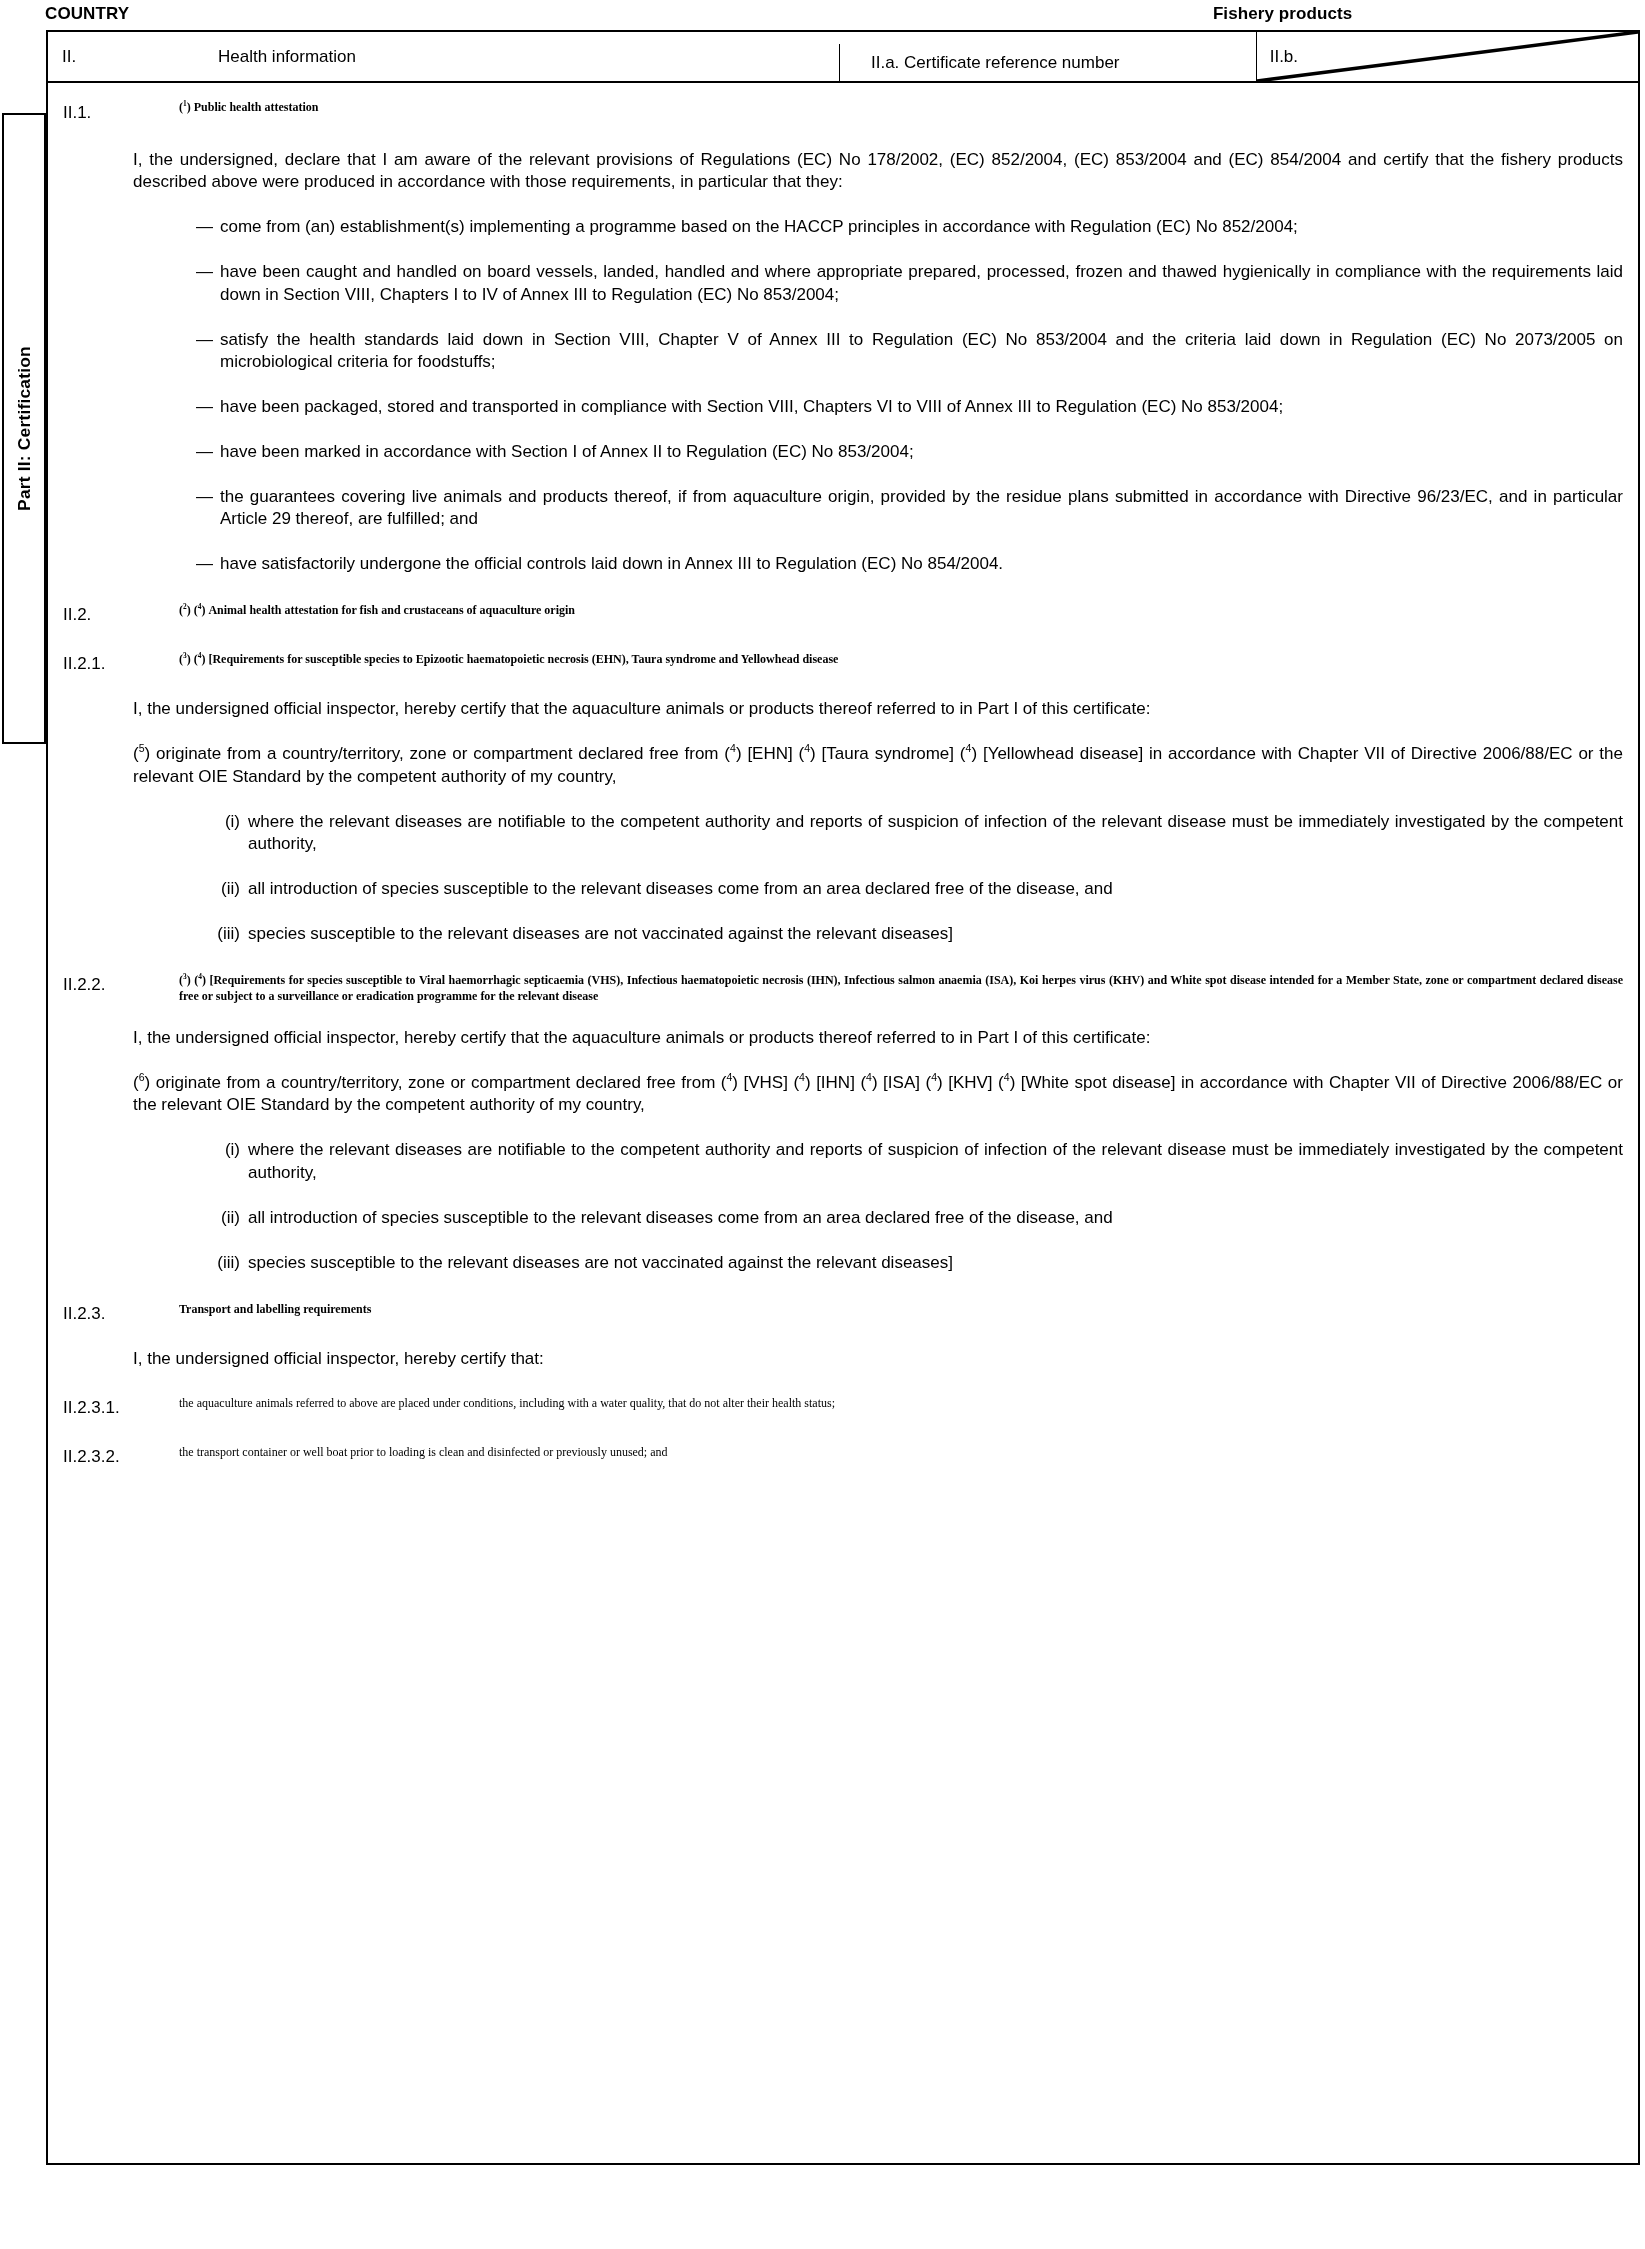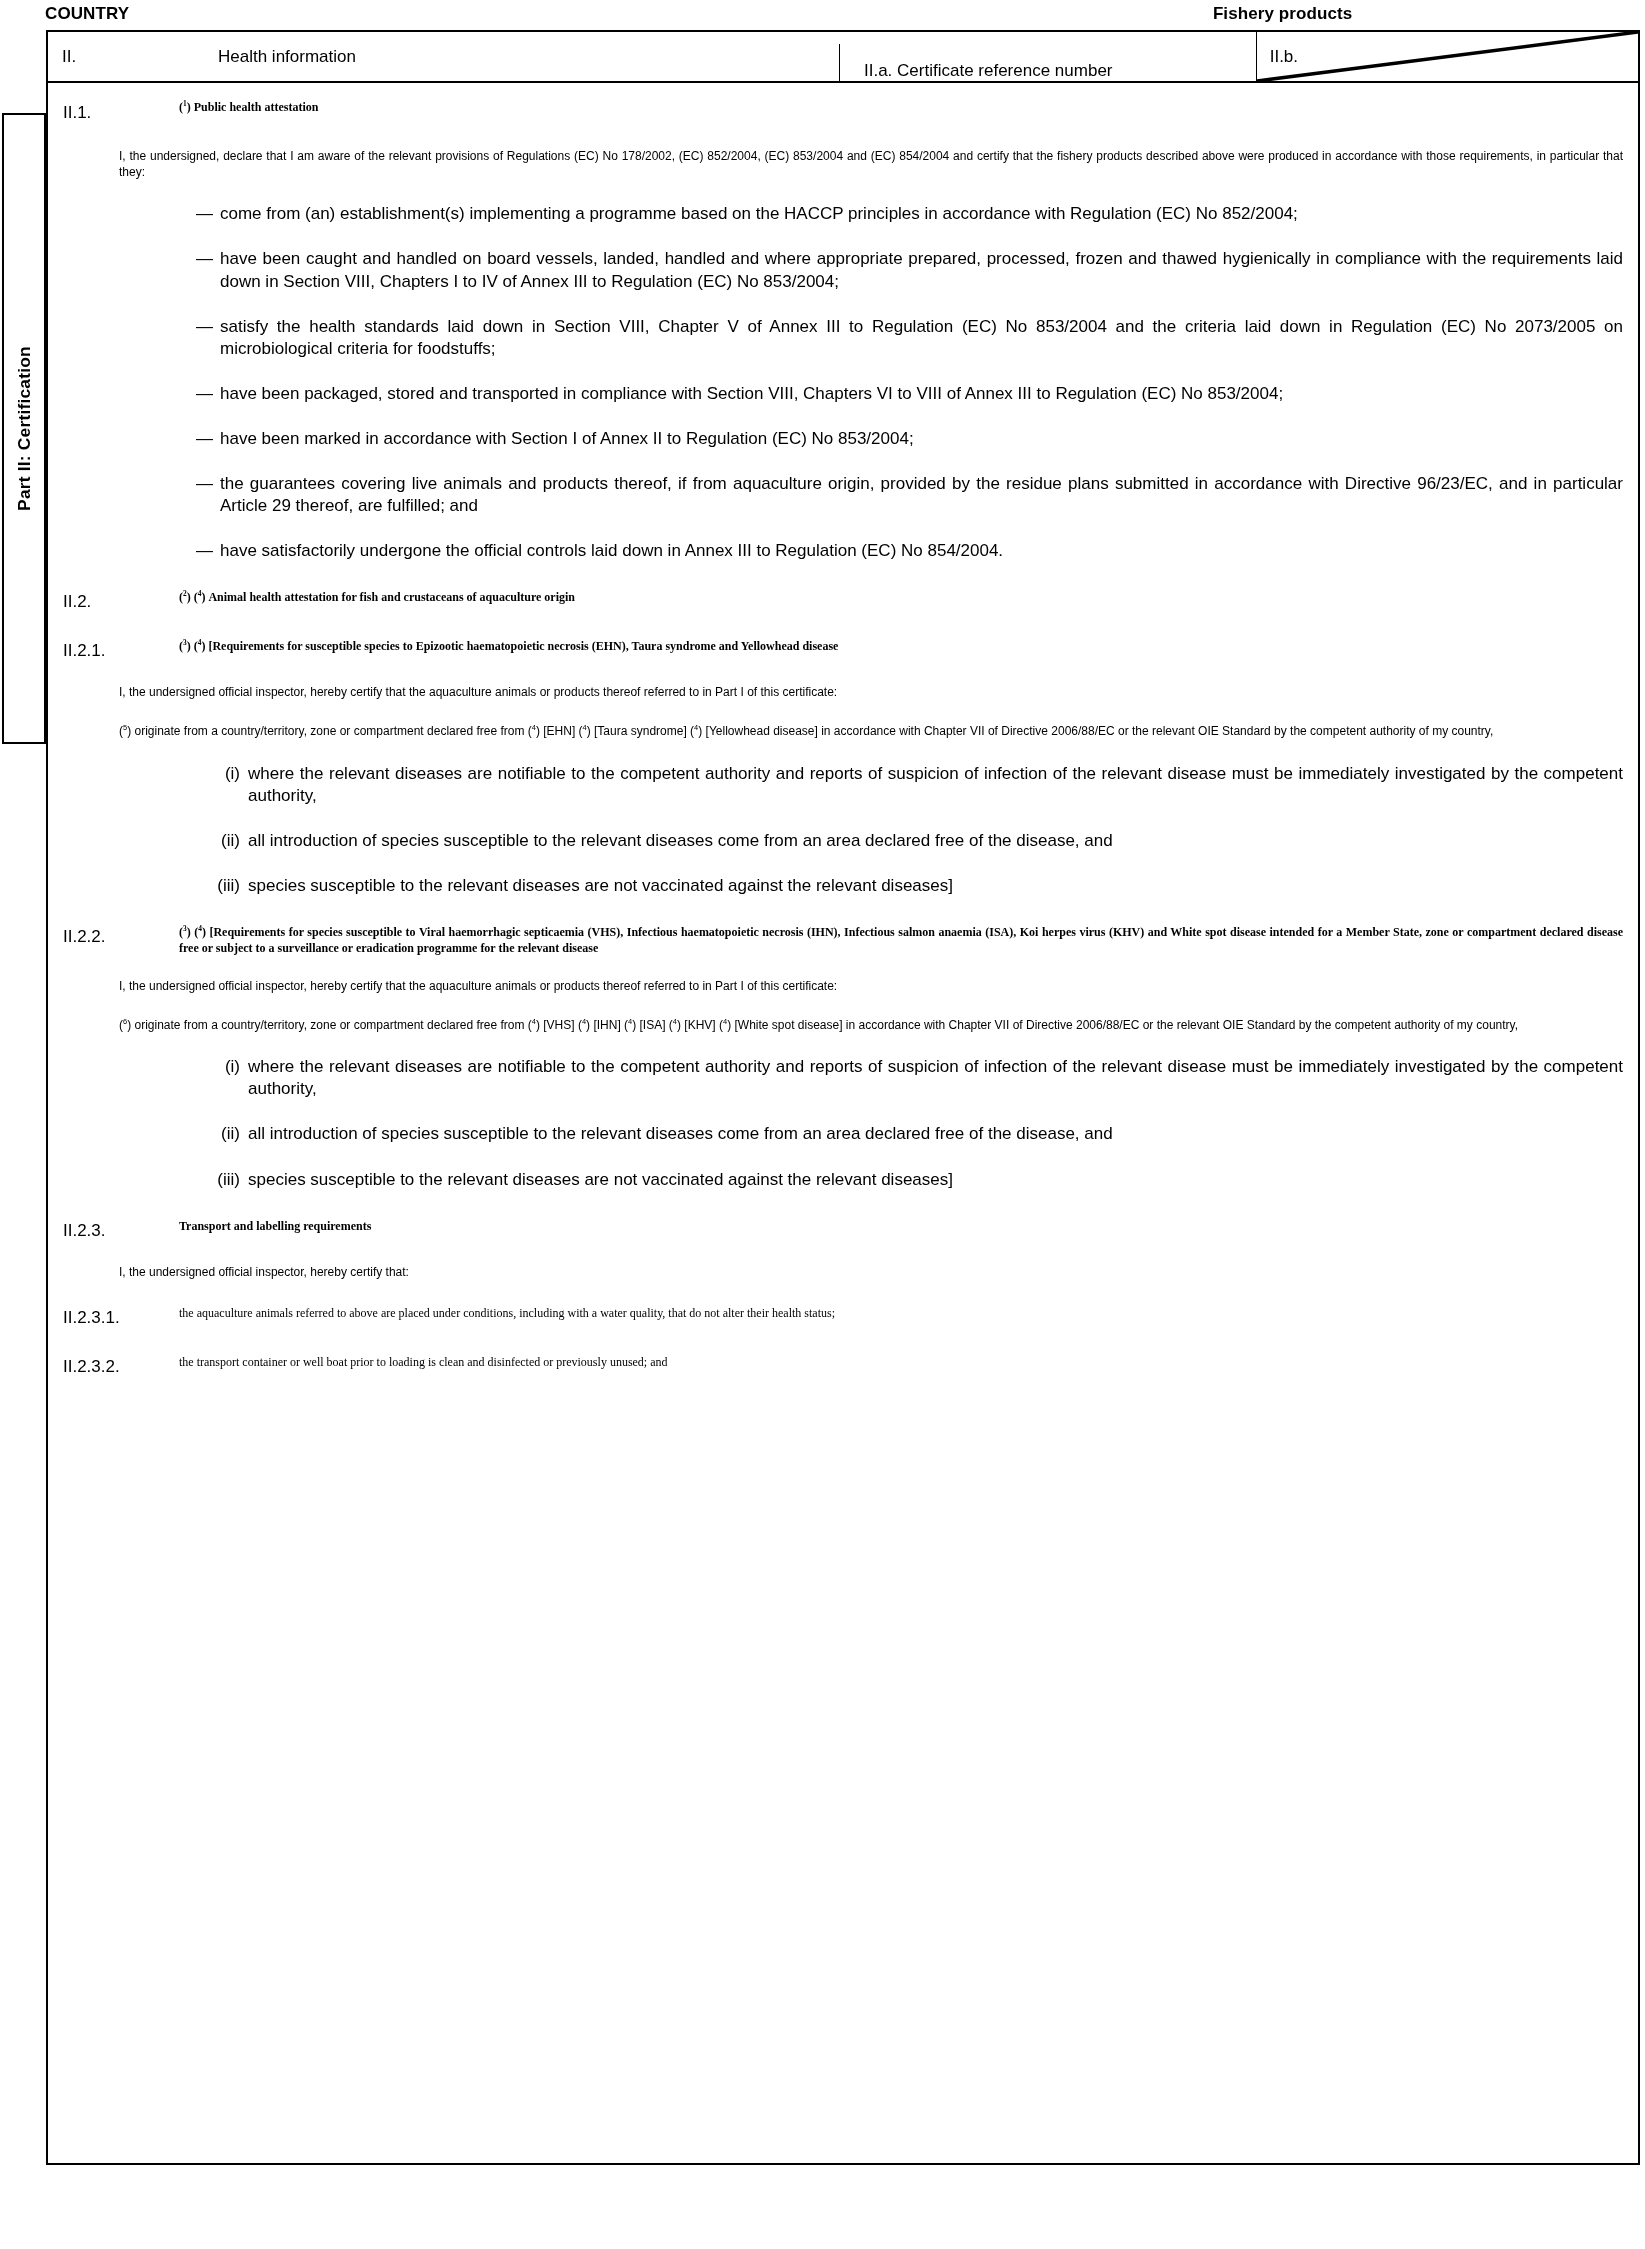--- a/index.html
+++ b/index.html
@@ -69,22 +69,22 @@
     padding-left: 14px;
     font-size: 17px;
     gap: 40px;
   }
   .cell-ii .lbl-num { width: 116px; flex: none; }
   .cell-iia {
     width: 417px;
     flex: none;
     border-left: 1.7px solid #000;
     display: flex;
-    align-items: flex-end;
-    padding-left: 24px;
+    align-items: center;
+    padding-left: 31px;
     font-size: 17px;
     white-space: nowrap;
     margin-top: 12px;
   }
   .cell-iib {
     width: 382px;
     flex: none;
     border-left: 1.7px solid #000;
     position: relative;
     display: flex;
@@ -150,22 +150,22 @@
     flex: 1 1 auto;
     font-size: 12px;
     line-height: 1.30;
     text-align: justify;
     text-justify: inter-word;
     font-family: Liberation Serif, serif;
   }
   .clause.head .txt { font-weight: bold; }
 
   .para {
-    margin-left: 56px;
-    font-size: 12px;
+    margin-left: 70px;
+    font-size: 17px;
     line-height: 1.30;
     text-align: justify;
     text-justify: inter-word;
   }
   .para.nojust { text-align: left; }
 
   
   .dash-item {
     margin-left: 133px;
     display: flex;

